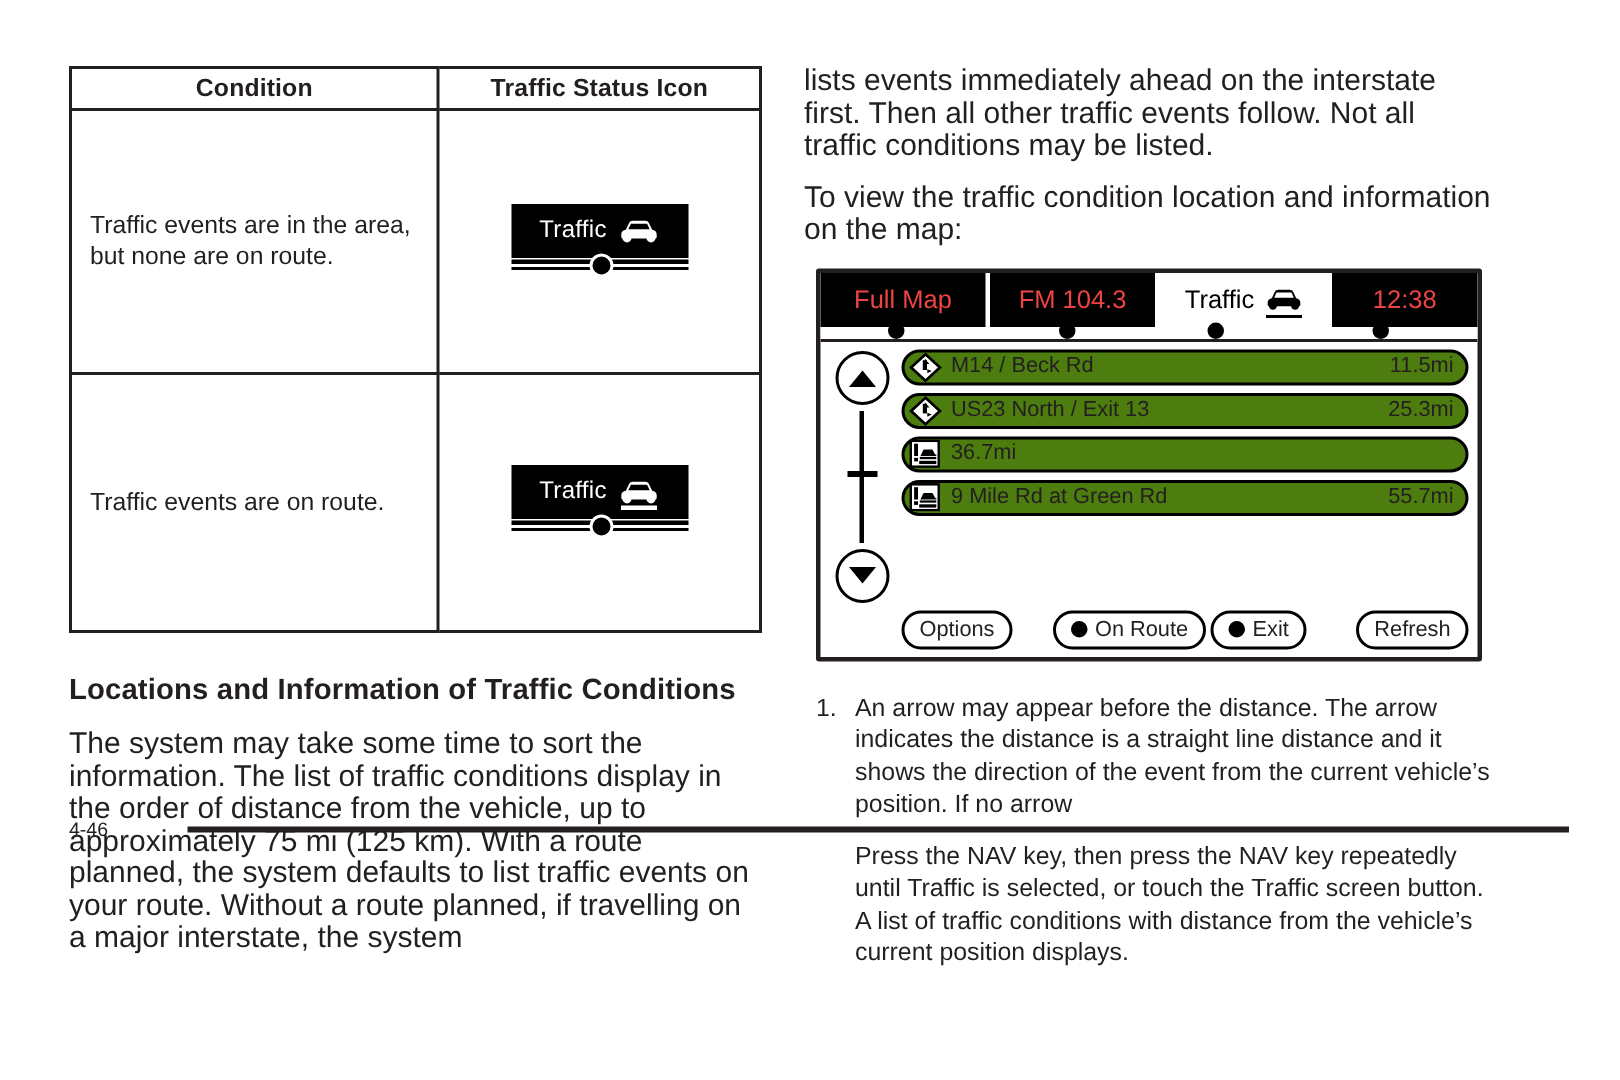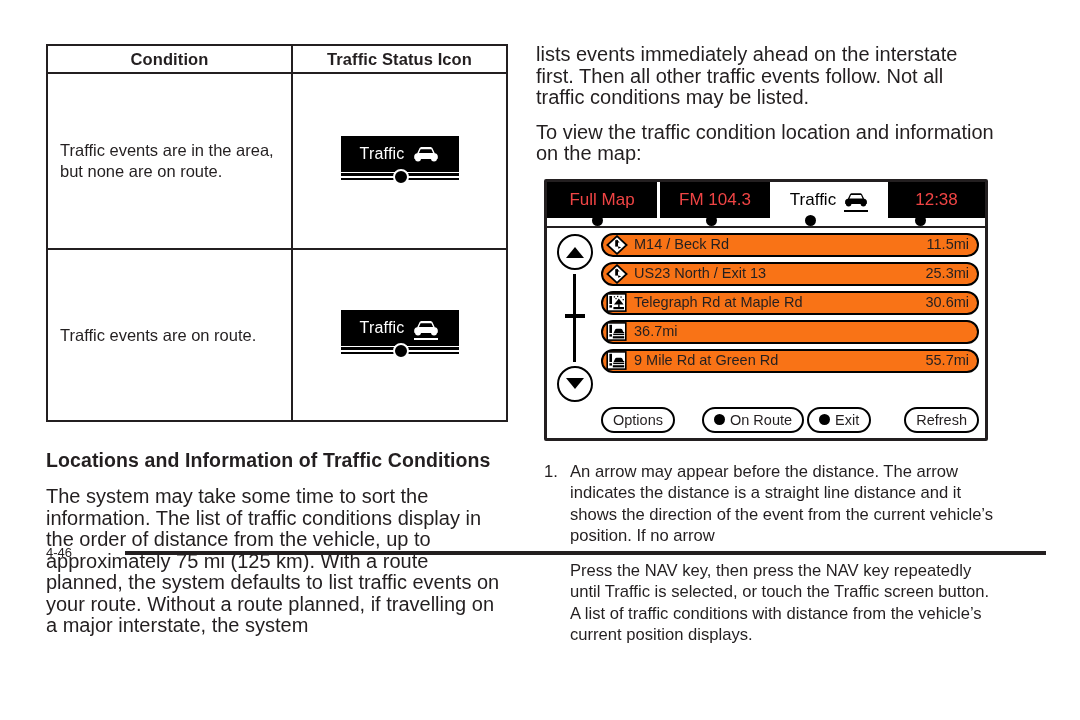--- a/index.html
+++ b/index.html
@@ -292,21 +292,21 @@
     position: absolute;
     left: 54px; top: 3px;
     right: 6px;
   }
   .nav-row {
     position: relative;
     height: 24px;
     margin-bottom: 5px;
     border: 2px solid #000000;
     border-radius: 12px;
-    background: #f97316;
+    background: #4d7c0f;
     display: flex;
     align-items: center;
     box-sizing: border-box;
     padding: 0 8px 0 3px;
   }
   .nav-row .ev-icon {
     flex: 0 0 auto;
     width: 22px; height: 20px;
     margin-right: 6px;
     position: relative;
@@ -513,39 +513,20 @@
                 <path d="M11 1.2 L20.6 10 L11 18.8 L1.4 10 Z" fill="#ffffff" stroke="#000000" stroke-width="1.8"></path>
                 <path d="M9.2 5.2 L12.0 5.2 L12.0 11.6 L9.2 11.6 Z" fill="#000000"></path>
                 <path d="M10.6 4.2 L13.6 7.6 L10.6 7.6 Z" fill="#000000"></path>
                 <path d="M12.2 11.2 L15.2 12.4 L12.2 13.8 Z" fill="#000000"></path>
               </svg>
             </span>
             <span class="ev-name">US23 North / Exit 13</span>
             <span class="ev-dist">25.3mi</span>
           </div>
 
-          <div class="nav-row">
-            <span class="ev-icon">
-              <svg width="21" height="19" viewBox="0 0 21 19" aria-hidden="true">
-                <rect x="1.2" y="0.9" width="18.6" height="17.2" fill="#ffffff" stroke="#000000" stroke-width="1.6"></rect>
-                <rect x="3.4" y="3.0" width="2.6" height="8.0" fill="#000000"></rect>
-                <rect x="3.4" y="12.2" width="2.6" height="2.4" fill="#000000"></rect>
-                <path d="M8.0 11.4 L17.6 11.4 L12.8 5.6 Z" fill="#000000"></path>
-                <rect x="12.2" y="11.2" width="1.4" height="3.6" fill="#000000"></rect>
-                <rect x="7.4" y="14.0" width="10.6" height="2.2" fill="#000000"></rect>
-                <rect x="7.8" y="3.2" width="1.3" height="1.3" fill="#000000"></rect>
-                <rect x="11.0" y="2.8" width="1.3" height="1.3" fill="#000000"></rect>
-                <rect x="14.4" y="3.4" width="1.3" height="1.3" fill="#000000"></rect>
-                <rect x="16.6" y="6.0" width="1.3" height="1.3" fill="#000000"></rect>
-                <rect x="9.4" y="5.0" width="1.2" height="1.2" fill="#000000"></rect>
-              </svg>
-            </span>
-            <span class="ev-name">Telegraph Rd at Maple Rd</span>
-            <span class="ev-dist">30.6mi</span>
-          </div>
 
           <div class="nav-row">
             <span class="ev-icon">
               <svg width="21" height="19" viewBox="0 0 21 19" aria-hidden="true">
                 <rect x="1.2" y="0.9" width="18.6" height="17.2" fill="#ffffff" stroke="#000000" stroke-width="1.6"></rect>
                 <rect x="3.4" y="2.8" width="2.6" height="8.2" fill="#000000"></rect>
                 <rect x="3.4" y="12.2" width="2.6" height="2.4" fill="#000000"></rect>
                 <path d="M7.6 11.0 L9.2 7.6 C9.5 7.0 9.9 6.7 10.6 6.7 L14.8 6.7 C15.5 6.7 15.9 7.0 16.2 7.6 L17.4 10.0 L18.2 10.0 L18.2 11.0 Z" fill="#000000"></path>
                 <rect x="7.2" y="11.6" width="11.0" height="1.5" fill="#000000"></rect>
                 <rect x="6.8" y="14.2" width="11.4" height="2.2" fill="#000000"></rect>

